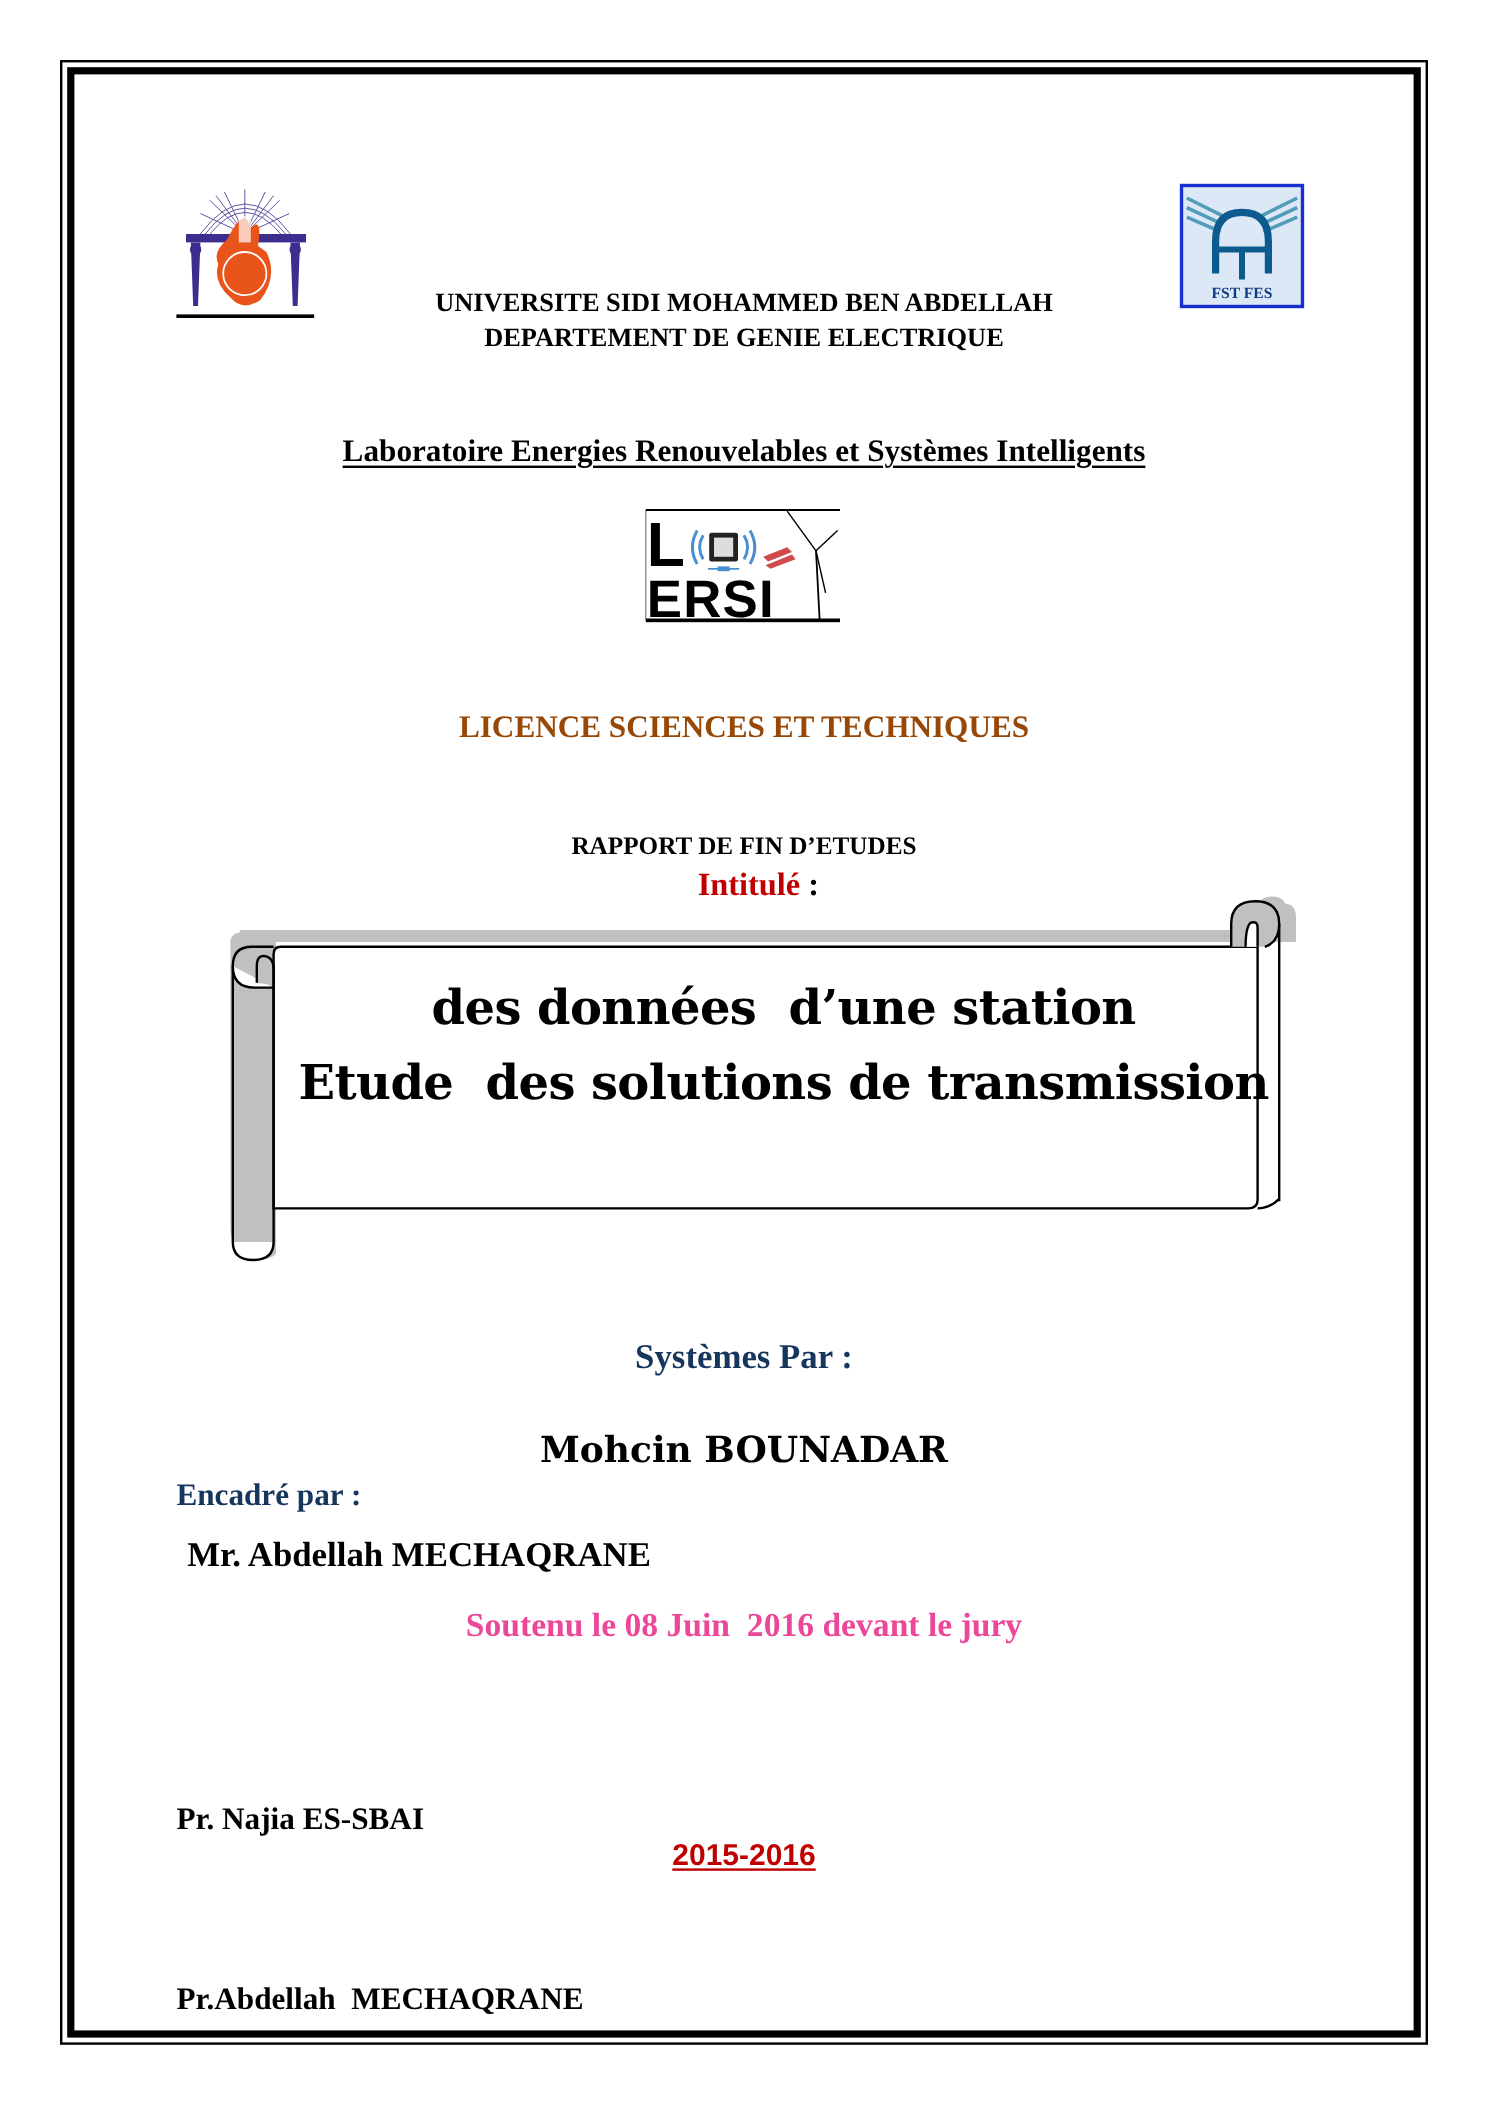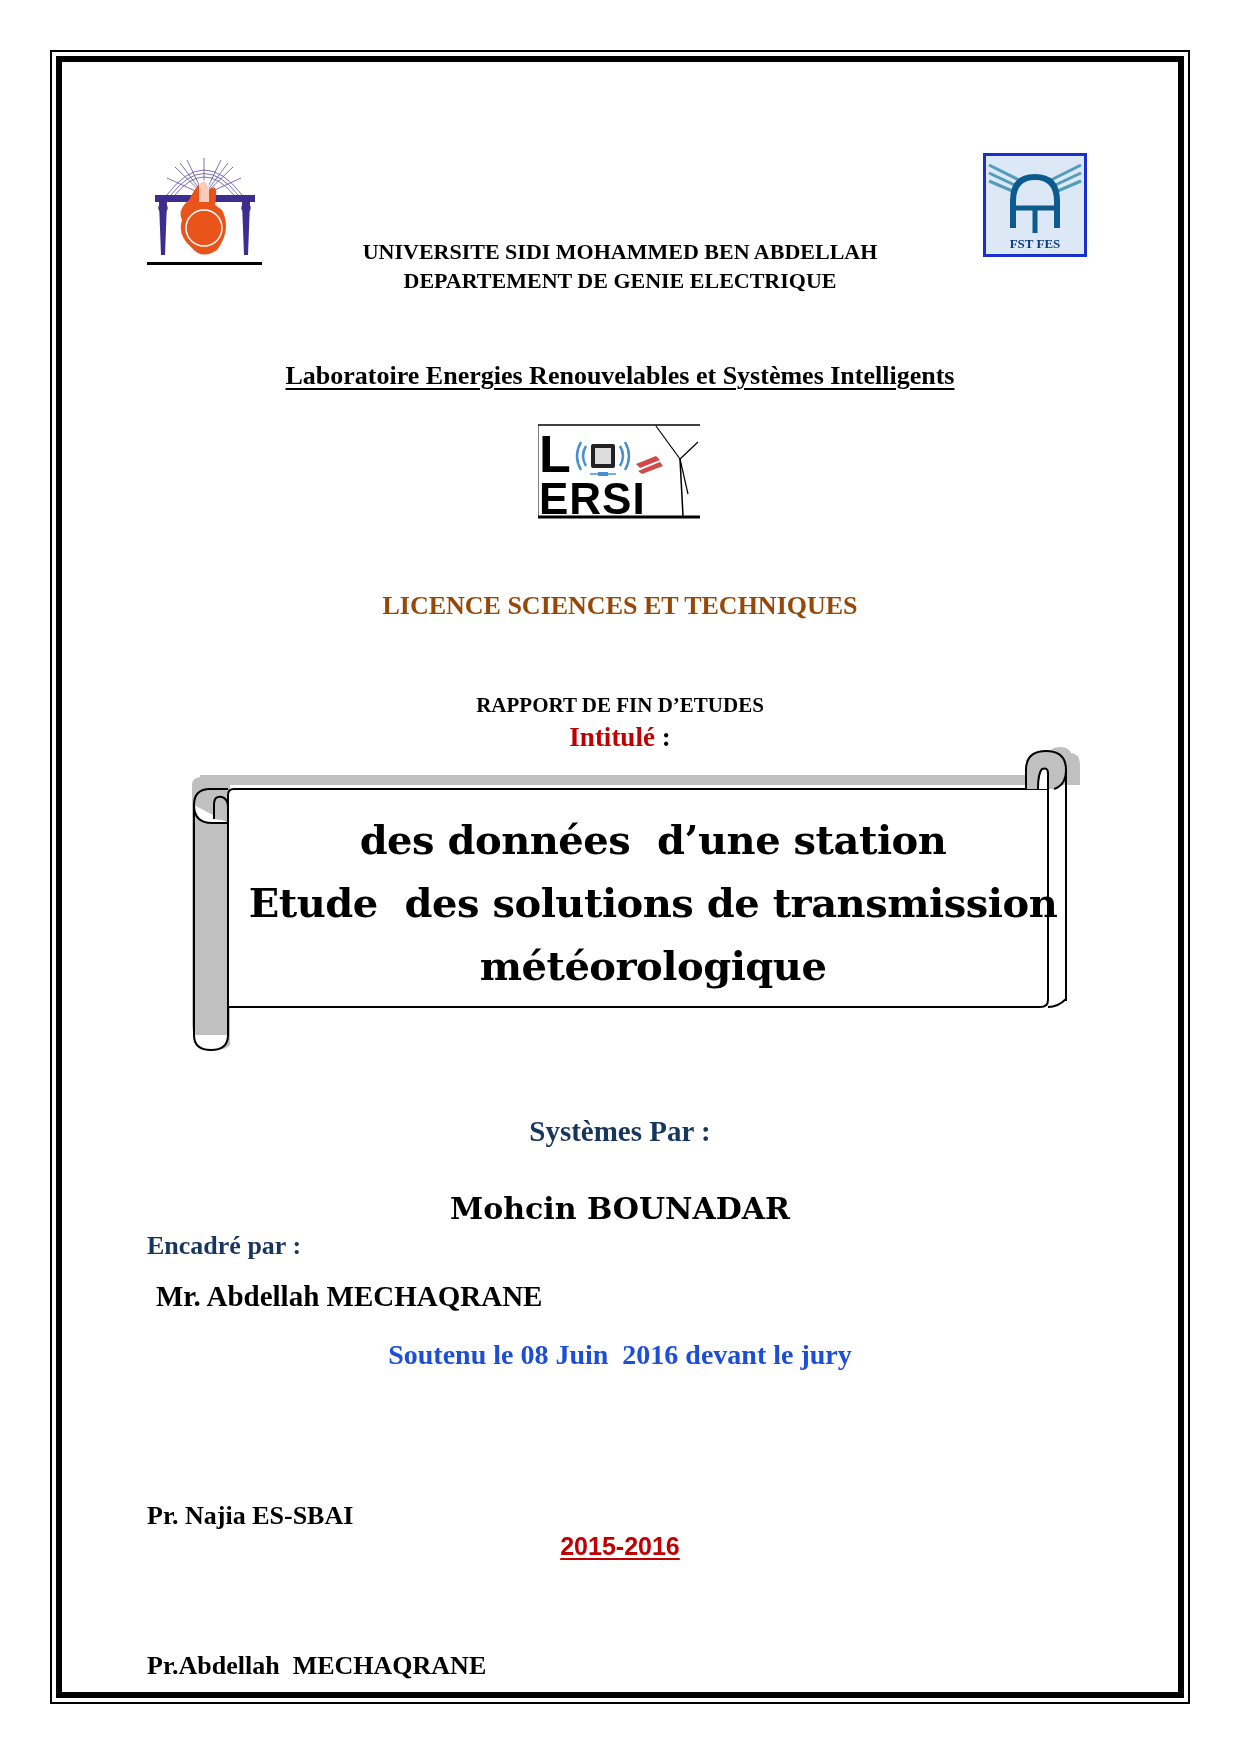--- a/index.html
+++ b/index.html
@@ -6,29 +6,29 @@
   body { width:1241px; height:1754px; position:relative; overflow:hidden; font-family:"Liberation Serif", "DejaVu Serif", serif; color:#000; }
   .border-outer { position:absolute; left:50px; top:50px; width:1140px; height:1654px; border:2px solid #000; box-sizing:border-box; }
   .border-inner { position:absolute; left:56px; top:56px; width:1128px; height:1642px; border:6px solid #000; box-sizing:border-box; }
   .abs { position:absolute; }
   .uni { left:260px; width:720px; top:237px; font-size:22px; line-height:29px; font-weight:bold; letter-spacing:0px; text-align:center; }
   .uni div { white-space:nowrap; }
   .lab { left:120px; width:1000px; top:361px; font-size:26px; font-weight:bold; text-align:center; }
   .lab span { text-decoration:underline; text-decoration-thickness:2px; text-underline-offset:4px; }
   .licence { left:120px; width:1000px; top:591px; font-size:26px; font-weight:bold; color:#974806; text-align:center; }
   .rapport { left:120px; width:1000px; top:693px; font-size:21px; font-weight:bold; text-align:center; }
-  .intitule { left:120px; width:1000px; top:722px; font-size:27px; font-weight:bold; text-align:center; }
+  .intitule { left:132px; width:1000px; top:722px; font-size:27px; font-weight:bold; text-align:center; }
   .intitule .red { color:#c00000; }
   .scroll { left:190px; top:745px; width:900px; height:320px; }
   .title { left:243px; width:820px; top:808px; font-size:40px; line-height:63px; font-weight:bold; text-align:center; font-family:"DejaVu Serif","Liberation Serif",serif; letter-spacing:-0.5px; }
   .realise { left:120px; width:1000px; top:1115px; font-size:29px; font-weight:bold; color:#17365d; text-align:center; }
   .student { left:120px; width:1000px; top:1191px; font-size:30px; font-weight:bold; text-align:center; font-family:"DejaVu Serif","Liberation Serif",serif; }
   .encadre { left:147px; top:1231px; font-size:26px; font-weight:bold; color:#17365d; }
   .supervisor { left:156px; top:1280px; font-size:29px; font-weight:bold; }
-  .soutenu { left:120px; width:1000px; top:1339px; font-size:28px; font-weight:bold; color:#1d4ed8; text-align:center; white-space:pre; }
+  .soutenu { left:120px; width:1000px; top:1339px; font-size:28px; font-weight:bold; color:#ec4899; text-align:center; white-space:pre; }
   .jury { left:147px; top:1391px; font-size:26px; font-weight:bold; line-height:50px; white-space:pre; }
   .year { left:120px; width:1000px; top:1532px; font-size:25px; font-weight:bold; color:#c00000; text-align:center; font-family:"Liberation Sans","DejaVu Sans",sans-serif; }
   .year span { text-decoration:underline; text-decoration-thickness:2px; text-underline-offset:3px; }
   .logo { position:absolute; }
 </style>
 </head>
 <body>
 
 <div class="border-outer"></div>
 <div class="border-inner"></div>
@@ -144,21 +144,20 @@
     <path d="M24 74 L24 60 Q24 50 32 52 Q38 54 38 62 L38 76" fill="#c0c0c0" stroke="#000" stroke-width="2"></path>
     <line x1="4" y1="60" x2="4" y2="290" stroke="#000" stroke-width="2"></line>
     <line x1="38" y1="60" x2="38" y2="290" stroke="#000" stroke-width="2"></line>
     <path d="M4 290 Q4 305 21 305 Q38 305 38 290" fill="#fff" stroke="#000" stroke-width="2"></path>
   </svg>
 </div>
 
 <div class="abs title">
   <div style="white-space:pre;">des données  d’une station</div>
   <div style="white-space:pre;">Etude  des solutions de transmission</div>
-  <div>météorologique</div>
 </div>
 
 <div class="abs realise">Systèmes Par :</div>
 
 <div class="abs student">Mohcin BOUNADAR</div>
 
 <div class="abs encadre">Encadré par :</div>
 
 <div class="abs supervisor">Mr. Abdellah MECHAQRANE</div>
 

